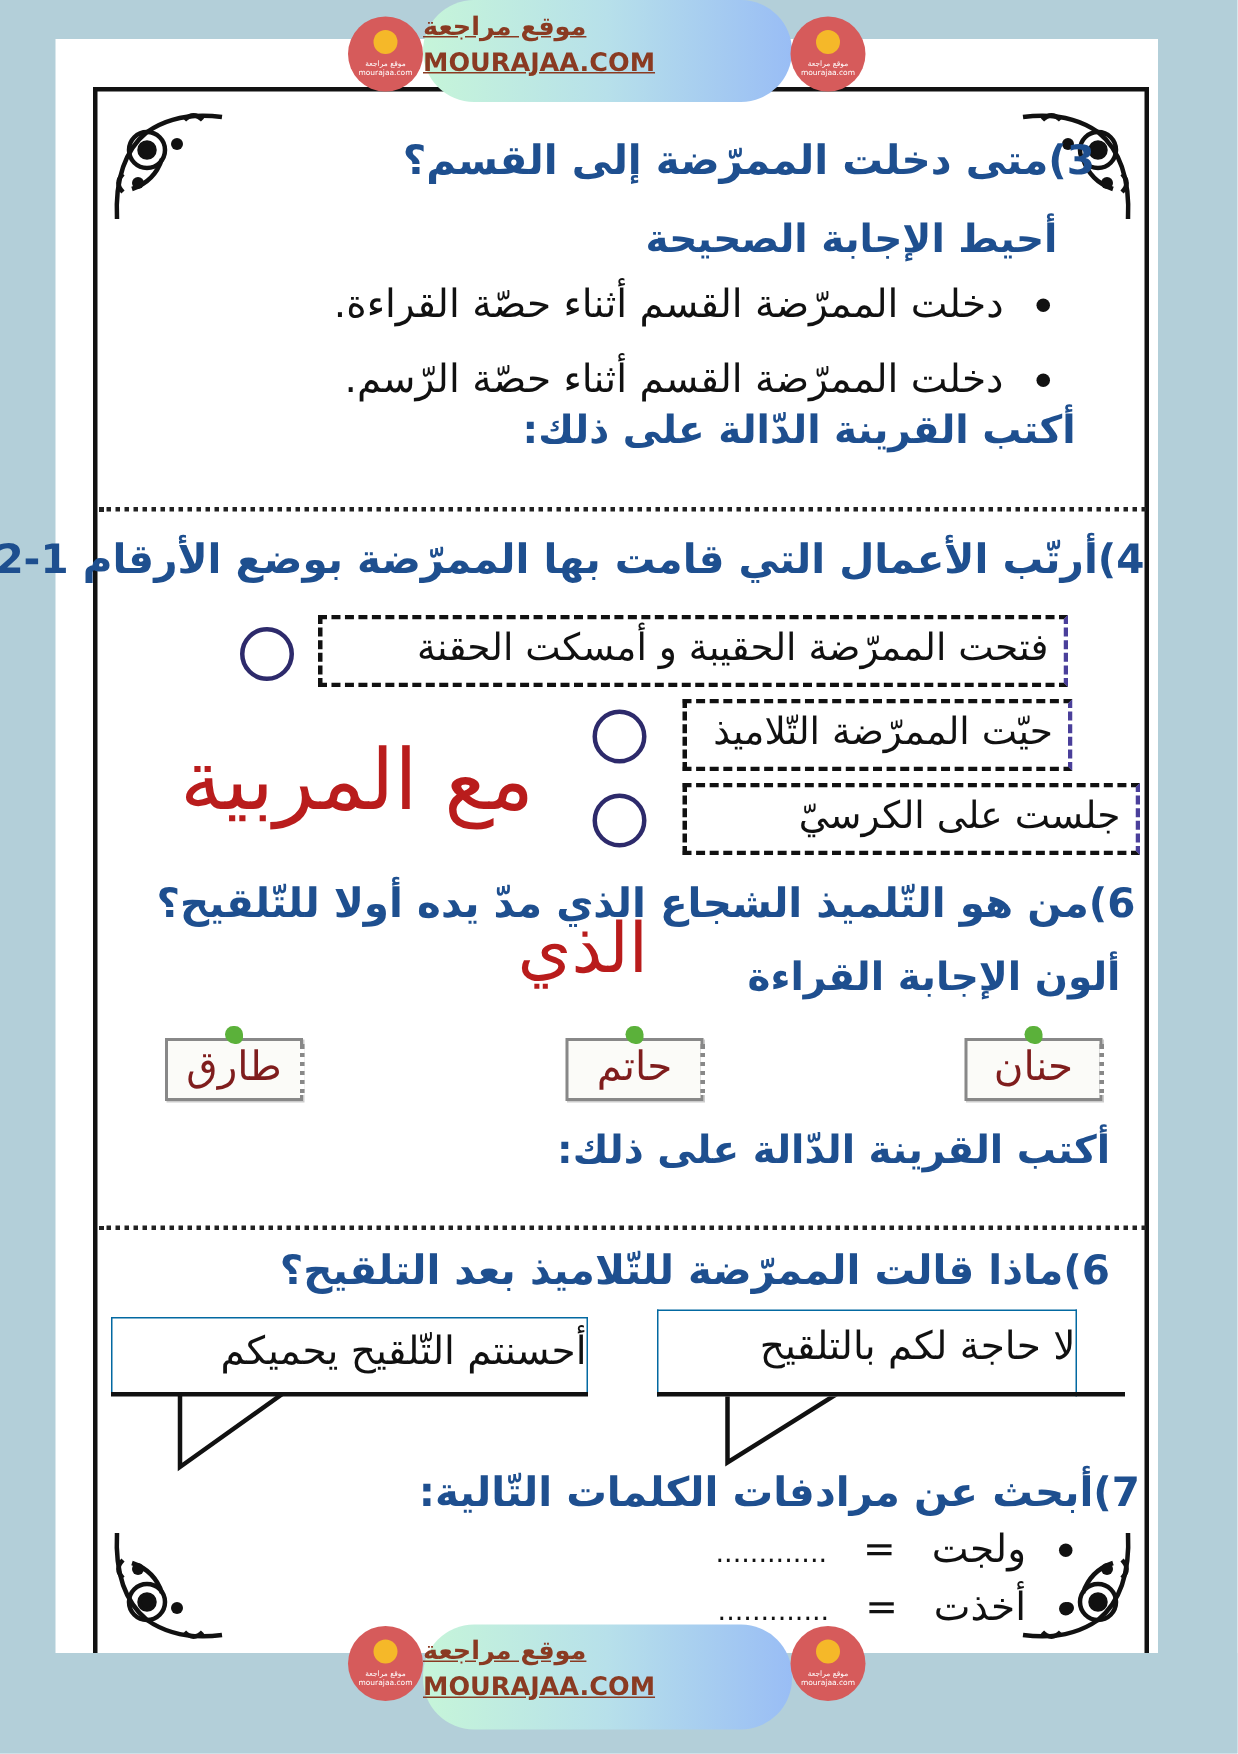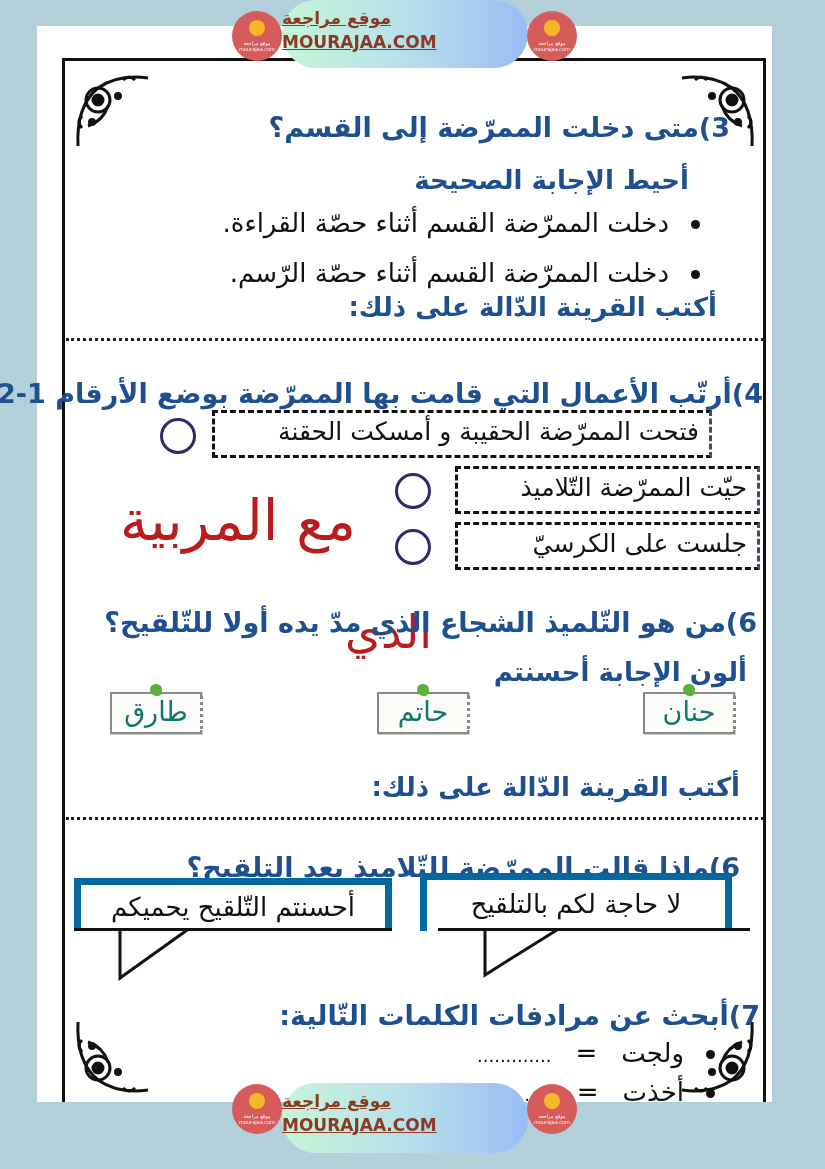--- a/index.html
+++ b/index.html
@@ -19,21 +19,21 @@
   }
   .ornament {
     position:absolute; width:90px; height:90px;
   }
   .ornament svg { width:100%; height:100%; }
   .orn-tl { left:68px; top:66px; }
   .orn-tr { left:672px; top:66px; transform:scaleX(-1); }
   .orn-bl { left:68px; top:1012px; transform:scaleY(-1); }
   .orn-br { left:672px; top:1012px; transform:scale(-1,-1); }
 
-  .rtl { direction:rtl; position:absolute; white-space:nowrap;margin-top:20px; }
+  .rtl { direction:rtl; position:absolute; white-space:nowrap; }
   .q { color:#1e4f8f; font-weight:bold; font-size:27px; }
   .sub { color:#1e4f8f; font-weight:bold; font-size:26px; }
   .body-text { color:#111; font-size:26px; }
   .bullet-dot { display:inline-block; width:9px; height:9px; background:#111; border-radius:50%; margin-left:22px; vertical-align:middle; }
 
   .dots-line {
     position:absolute; left:66px; width:698px; height:0;
     border-top:3px dotted #222;
   }
 
@@ -43,36 +43,36 @@
     direction:rtl; font-size:25px; color:#111; padding:4px 10px 0 10px;
     white-space:nowrap;
   }
   .circle {
     position:absolute; width:36px; height:36px; border:3px solid #2d2a6b;
     border-radius:50%; box-sizing:border-box; background:#fff;
   }
 
   .tag {
     position:absolute; height:42px; border:2px solid #888; box-sizing:border-box;
-    background:#fbfbf8; font-size:27px; color:#0f766e; direction:rtl;
+    background:#fbfbf8; font-size:27px; color:#7f1d1d; direction:rtl;
     text-align:center; line-height:36px;
     box-shadow:1px 1px 0 #ccc;
   }
   .tag::after {
     content:""; position:absolute; right:-3px; top:2px; bottom:2px; width:3px;
     background:repeating-linear-gradient(#888 0 3px, #fff 3px 6px);
   }
   .pin {
     position:absolute; top:-10px; left:50%; width:12px; height:12px; margin-left:-6px;
     background:#5bb13a; border-radius:50% 50% 40% 60%;
   }
 
   .bubble {
-    position:absolute; border:7px solid #0369a1; background:#fff; box-sizing:border-box;
-    font-size:26px; color:#111; direction:rtl; text-align:center;
+    position:absolute; border:1px solid #0369a1; background:#fff; box-sizing:border-box;
+    font-size:26px; color:#111; direction:rtl; text-align:right;
   }
 
   .watermark {
     position:absolute; color:#b91c1c; font-size:56px; direction:rtl; white-space:nowrap;
   }
 
   .banner {
     position:absolute; left:282px; width:246px; height:68px;
     border-radius:34px;
     background:linear-gradient(90deg,#c6f5d9 0%,#b7e0ea 50%,#99bdf5 100%);
@@ -153,60 +153,60 @@
       </g>
     <circle cx="50" cy="30" r="4" fill="#111"></circle>
       <circle cx="24" cy="56" r="4" fill="#111"></circle>
     </svg>
 </div>
 
 <div class="watermark" style="left:120px; top:488px;">مع المربية</div>
 <div class="watermark" style="left:345px; top:605px; font-size:46px;">الذي</div>
 
 <div class="rtl q" style="right:95px; top:92px;">3)متى دخلت الممرّضة إلى القسم؟</div>
-<div class="rtl sub" style="right:136px; top:145px;">أحيط الإجابة الصحيحة</div>
+<div class="rtl sub" style="right:120px; top:145px;">أحيط الإجابة الصحيحة</div>
 <div class="rtl body-text" style="right:125px; top:188px;">
   <span class="bullet-dot"></span><span>دخلت الممرّضة القسم أثناء حصّة القراءة.</span>
 </div>
 <div class="rtl body-text" style="right:125px; top:238px;">
   <span class="bullet-dot"></span><span>دخلت الممرّضة القسم أثناء حصّة الرّسم.</span>
 </div>
 <div class="rtl sub" style="right:108px; top:272px;">أكتب القرينة الدّالة على ذلك:</div>
 
 <div class="dots-line" style="top:338px;"></div>
 
 <div class="rtl q" style="right:62px; top:358px;">4)أرتّب الأعمال التي قامت بها الممرّضة بوضع الأرقام 1-2-3</div>
 <div class="circle" style="left:160px; top:418px;"></div>
 <div class="dash-box" style="left:212px; top:410px; width:500px; height:48px;">فتحت الممرّضة الحقيبة و أمسكت الحقنة</div>
 <div class="circle" style="left:395px; top:473px;"></div>
-<div class="dash-box" style="left:455px; top:466px; width:305px; height:48px;padding-left:28px;">حيّت الممرّضة التّلاميذ</div>
+<div class="dash-box" style="left:455px; top:466px; width:260px; height:48px;padding-left:28px;">حيّت الممرّضة التّلاميذ</div>
 <div class="circle" style="left:395px; top:529px;"></div>
 <div class="dash-box" style="left:455px; top:522px; width:305px; height:48px;">جلست على الكرسيّ</div>
 
 <div class="rtl q" style="right:68px; top:587px;">6)من هو التّلميذ الشجاع الذي مدّ يده أولا للتّلقيح؟</div>
-<div class="rtl sub" style="right:78px; top:637px;">ألون الإجابة أحسنتم</div>
+<div class="rtl sub" style="right:78px; top:637px;">ألون الإجابة القراءة</div>
 <div class="tag" style="left:643px; top:692px; width:92px;">
   <span class="pin"></span><span>حنان</span>
 </div>
 <div class="tag" style="left:377px; top:692px; width:92px;">
   <span class="pin"></span><span>حاتم</span>
 </div>
 <div class="tag" style="left:110px; top:692px; width:92px;">
   <span class="pin"></span><span>طارق</span>
 </div>
 <div class="rtl sub" style="right:85px; top:752px;">أكتب القرينة الدّالة على ذلك:</div>
 
 <div class="dots-line" style="top:817px;"></div>
 
 <div class="rtl q" style="right:85px; top:832px;">6)ماذا قالت الممرّضة للتّلاميذ بعد التلقيح؟</div>
 <svg style="position:absolute; left:0; top:0; width:825px; height:1169px; pointer-events:none;">
   <polygon points="485,928 485,975 560,928" fill="#fff" stroke="#111" stroke-width="3"></polygon>
   <polygon points="120,928 120,978 190,928" fill="#fff" stroke="#111" stroke-width="3"></polygon>
 </svg>
-<div class="bubble" style="left:420px; top:873px; width:312px; height:58px; line-height:48px; border-bottom:none;">لا حاجة لكم بالتلقيح</div>
+<div class="bubble" style="left:438px; top:873px; width:280px; height:58px; line-height:48px; border-bottom:none;">لا حاجة لكم بالتلقيح</div>
 <div class="bubble" style="left:74px; top:878px; width:318px; height:52px; line-height:44px; border-bottom:none;">أحسنتم التّلقيح يحميكم</div>
 <div style="position:absolute; left:438px; top:928px; width:312px; border-top:3px solid #111;"></div>
 <div style="position:absolute; left:74px; top:928px; width:318px; border-top:3px solid #111;"></div>
 
 <div class="rtl q" style="right:65px; top:980px;">7)أبحث عن مرادفات الكلمات التّالية:</div>
 <div class="rtl body-text" style="right:110px; top:1018px;">
   <span class="bullet-dot"></span><span>ولجت</span><span class="eq">=</span><span class="blank">.............</span>
 </div>
 <div class="rtl body-text" style="right:110px; top:1057px;">
   <span class="bullet-dot"></span><span>أخذت</span><span class="eq">=</span><span class="blank">.............</span>

